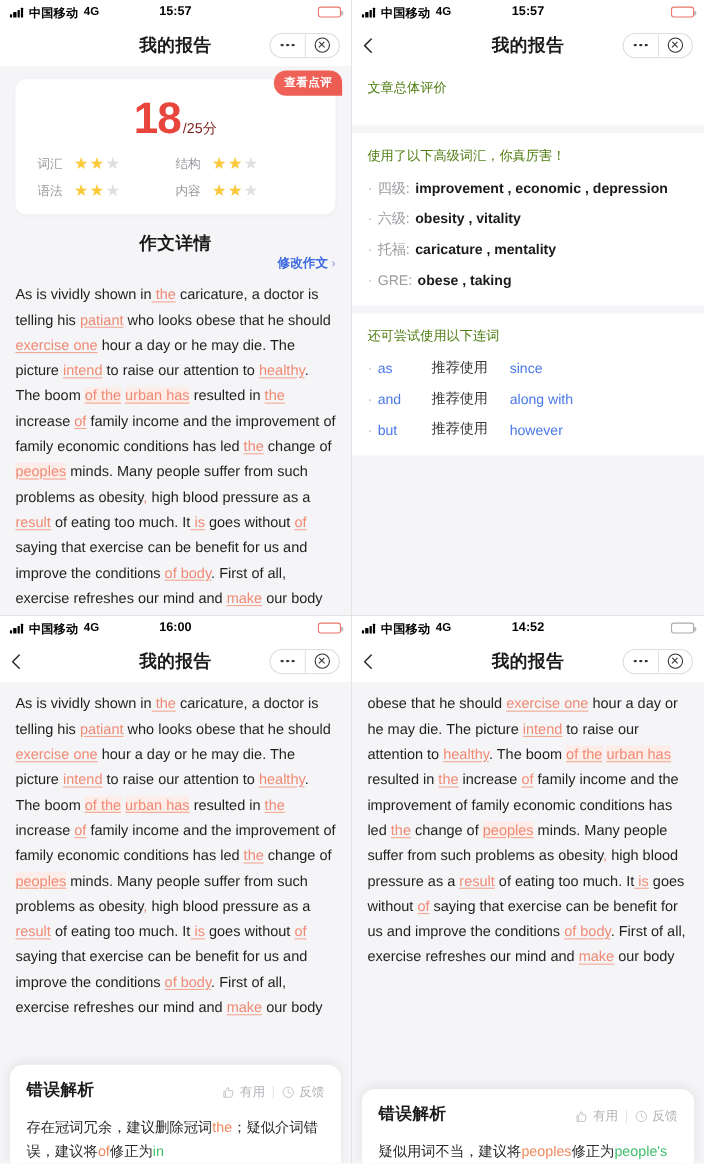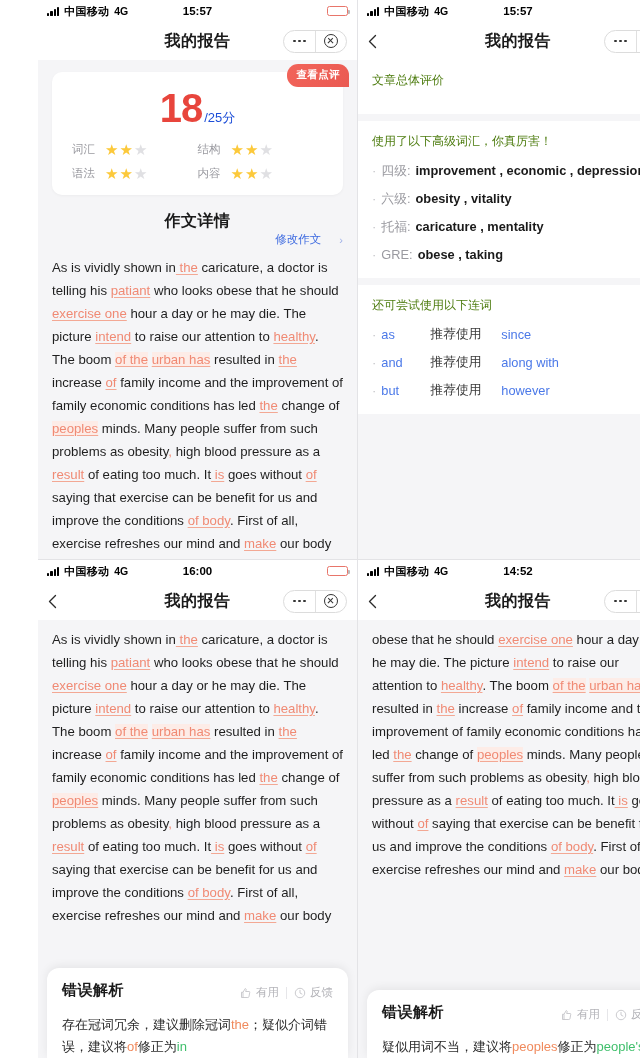--- a/index.html
+++ b/index.html
@@ -7,21 +7,20 @@
     width: 640px; height: 1058px;
     background: #ffffff;
     font-family: "Liberation Sans", "DejaVu Sans", sans-serif;
     overflow: hidden;
   }
   .grid {
     width: 532px; height: 1058px;
     display: grid;
     grid-template-columns: 320px 320px;
     grid-template-rows: 560px 498px;
-    padding-left: 38px;
   }
   .panel {
     position: relative;
     overflow: hidden;
     background: #f5f5f7;
     border-right: 1px solid #e3e3e6;
     border-bottom: 1px solid #e3e3e6;
   }
   .panel.c2 { border-right: none; }
   .panel.r2 { border-bottom: none; }
@@ -119,41 +118,41 @@
     letter-spacing: .4px;
   }
   .score-row {
     display: flex; align-items: baseline; justify-content: center;
     margin-bottom: 14px;
   }
   .score-num {
     font-size: 40px; font-weight: bold; color: #e8453c;
     line-height: 1; letter-spacing: -1px;
   }
-  .score-total { font-size: 13px; color: #1d4ed8; margin-left: 2px; margin-top: 12px; }
+  .score-total { font-size: 13px; color: #7f1d1d; margin-left: 2px; margin-top: 12px; }
   .ratings {
     display: grid; grid-template-columns: 1fr 1fr;
     row-gap: 9px; padding: 0 20px;
   }
   .rating { display: flex; align-items: center; gap: 5px; }
   .rating .rlabel { font-size: 11.5px; color: #9a9aa0; width: 28px; }
   .stars { display: flex; gap: 1px; }
   .star { font-size: 15px; line-height: 1; color: #e0e0e3; }
   .star.on { color: #fcc93b; }
 
   
   .detail-head {
     display: flex; align-items: center;
     margin: 16px 14px 9px 14px;
     flex-direction: column;
   }
   .detail-title { font-size: 16px; font-weight: bold; color: #1a1a1a; letter-spacing: .5px; }
   .modify-link {
     margin-left: auto; font-size: 11.5px; color: #3d6ae0;
-    display: flex; align-items: center; gap: 18px;
+    display: flex; align-items: center; gap: 3px; font-weight: bold;
   }
   .modify-link .chev { font-size: 11px; color: #9fb0e8; }
 
   .essay {
     font-size: 13.2px; line-height: 23px; color: #1f1f1f;
     padding: 0 14px;
   }
   .essay.pad-top { padding-top: 8px; }
   .err {
     color: #f08a74; text-decoration: underline;

